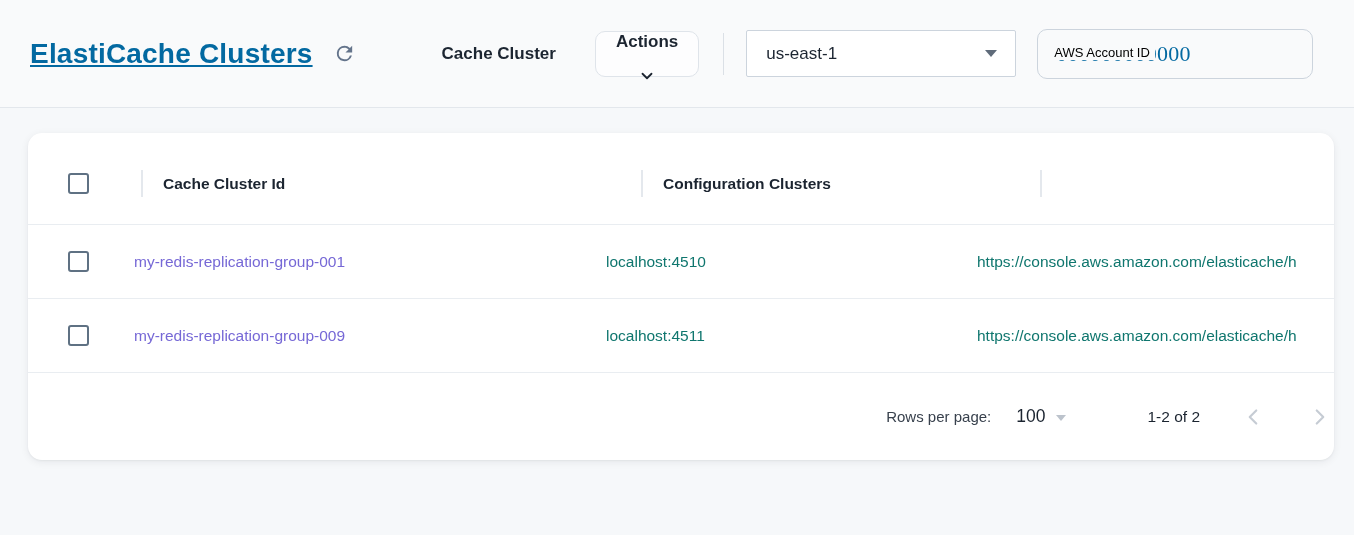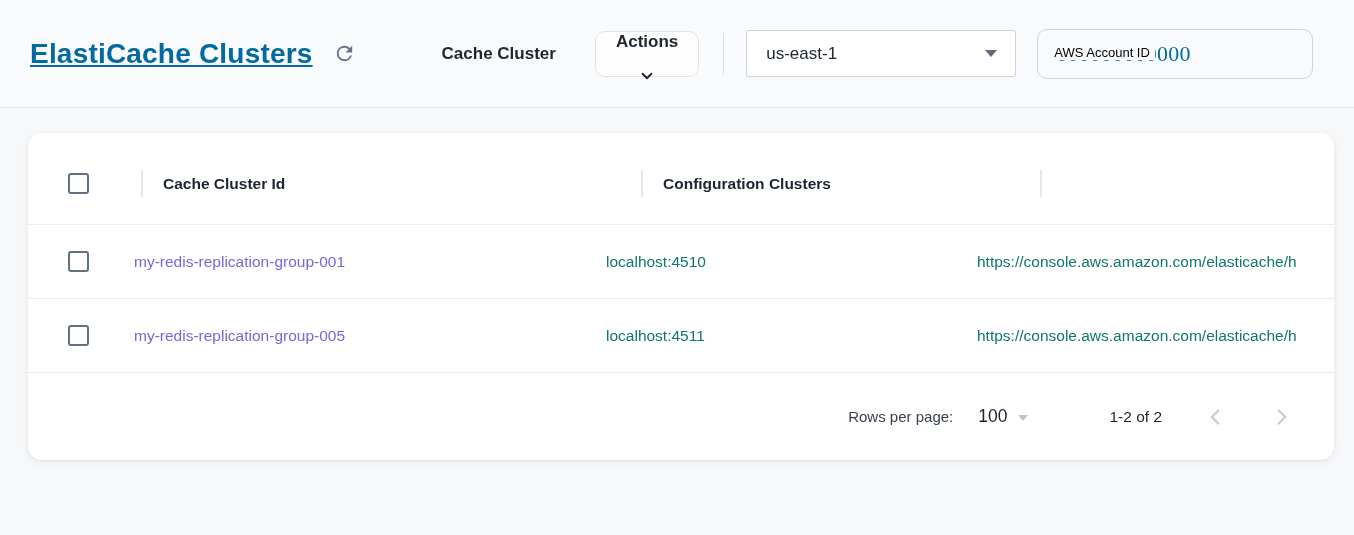--- a/index.html
+++ b/index.html
@@ -168,21 +168,20 @@
   .td.link {
     color:#7668d6;
     cursor:pointer;
   }
 
   
   .tfoot {
     border-top:1px solid #e9edf1;
     height:88px;
     display:flex; align-items:center; justify-content:flex-end;
-    padding-right:38px;
   }
   .rpp-label { font-size:15px; color:#38414d; }
   .rpp-select {
     margin-left:25px;
     display:flex; align-items:center; gap:11px;
     font-size:17.5px; color:#1b2430;
     cursor:pointer;
     border:none; background:none; font-family:inherit; padding:0;text-align:center;
   }
   .tri-small {
@@ -265,21 +264,21 @@
     </div>
     <div class="td link">my-redis-replication-group-001</div>
     <div class="td">localhost:4510</div>
     <div class="td">https://console.aws.amazon.com/elasticache/h</div>
   </div>
 
   <div class="trow">
     <div class="checkbox-cell">
       <div class="checkbox"></div>
     </div>
-    <div class="td link">my-redis-replication-group-005</div>
+    <div class="td link">my-redis-replication-group-009</div>
     <div class="td">localhost:4511</div>
     <div class="td">https://console.aws.amazon.com/elasticache/h</div>
   </div>
 
   <div class="tfoot">
     <span class="rpp-label">Rows per page:</span>
     <button class="rpp-select">
       <span>100</span>
       <span class="tri-small"></span>
     </button>

